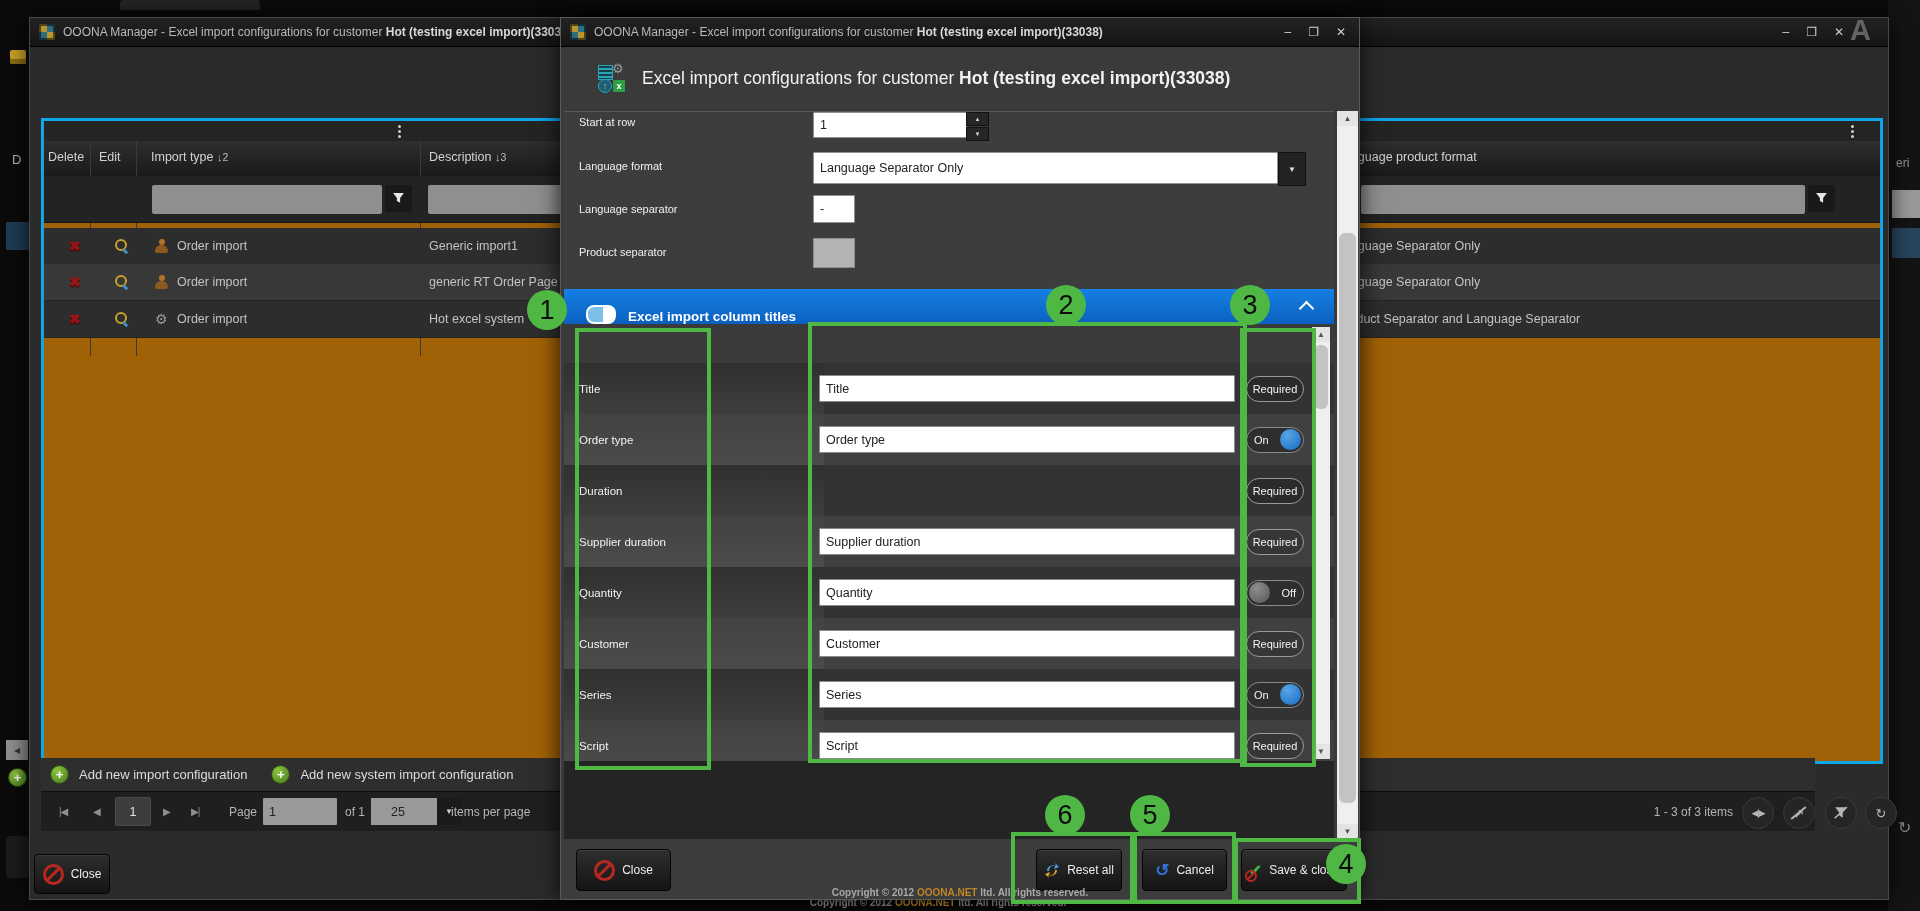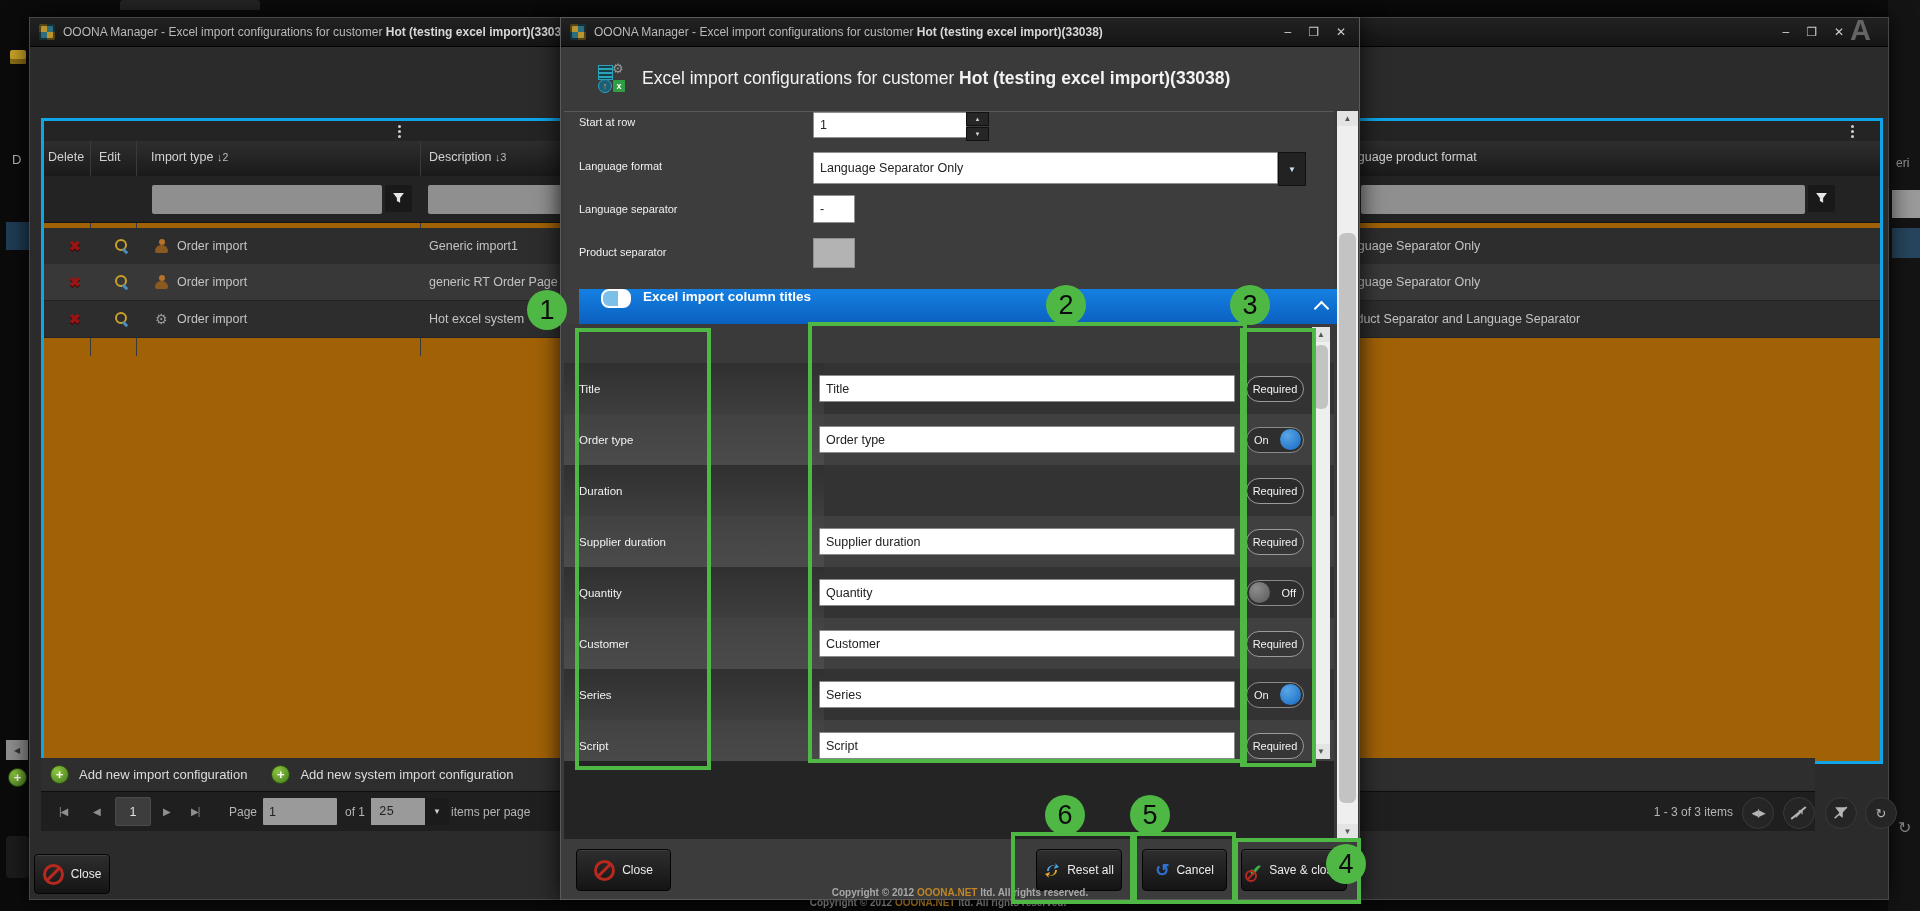--- a/index.html
+++ b/index.html
@@ -47,21 +47,21 @@
   
   .addrow{position:absolute;left:11px;right:73px;top:740px;height:32px;background:#2e2e2e;display:flex;align-items:center;gap:10px;padding-left:9px;font-size:13px;color:#dcdcdc;}
   .plus{width:17px;height:17px;border-radius:50%;background:radial-gradient(circle at 35% 30%,#8cc63f,#44791d);
         border:1px solid #2e4d12;color:#fff;font-size:13px;font-weight:bold;display:flex;align-items:center;justify-content:center;line-height:1;}
   .pgbar{position:absolute;left:11px;right:73px;top:773px;height:39px;background:#1f1f1f;border-top:1px solid #0e0e0e;font-size:12px;color:#b5b5b5;}
   .pgbar .pgi{position:absolute;top:0;height:39px;display:flex;align-items:center;}
   .pga{color:#8f8f8f;font-size:10px;letter-spacing:-1px;}
   .pgtile{width:34px;height:27px;background:#3d3d3d;border:1px solid #4a4a4a;border-radius:2px;color:#e0e0e0;
           display:flex;align-items:center;justify-content:center;font-size:12.5px;}
   .pginput{width:62px;height:27px;background:#9a9a9a;border:none;color:#222;padding:0 6px;font-size:12.5px;border-radius:1px;}
-  .pgsel{width:46px;height:27px;background:#9a9a9a;color:#222;display:flex;align-items:center;padding-left:8px;font-size:12.5px;font-family:Liberation Mono, monospace;}
+  .pgsel{width:46px;height:27px;background:#9a9a9a;color:#222;display:flex;align-items:center;padding-left:20px;font-size:12.5px;}
   .pgselbtn{width:24px;height:27px;background:#1b1b1b;display:flex;align-items:center;justify-content:center;color:#cfcfcf;font-size:8px;}
   .roundbtn{position:absolute;top:5px;width:30px;height:30px;border-radius:50%;background:#252525;border:1px solid #3a3a3a;
             display:flex;align-items:center;justify-content:center;color:#b5b5b5;font-size:13px;}
   .slashed{position:relative;}
   .slashed::after{content:"";position:absolute;left:5px;top:14px;width:19px;height:2px;background:#b5b5b5;transform:rotate(-40deg);}
   
   .btn{position:absolute;background:linear-gradient(#2e2e2e,#141414);border:1px solid #050505;border-radius:4px;
        color:#ececec;font-size:12px;display:flex;align-items:center;justify-content:center;gap:7px;
        box-shadow:inset 0 1px 0 rgba(255,255,255,.08);}
   .noicon{width:15px;height:15px;border:3px solid #b7281e;border-radius:50%;position:relative;flex:0 0 15px;}
@@ -83,22 +83,22 @@
   .xlicon .uparrow{position:absolute;left:0;top:14px;width:12px;height:12px;border-radius:50%;background:#1c5f7a;border:1px solid #2ba3b8;
                    color:#e8b92e;font-size:9px;display:flex;align-items:center;justify-content:center;font-weight:bold;}
   .xlicon .xbox{position:absolute;left:15px;top:15px;width:12px;height:12px;background:#2f9e44;color:#fff;font-size:9px;
                 display:flex;align-items:center;justify-content:center;font-weight:bold;border-radius:1px;}
   .mcontent{position:absolute;left:3px;top:93px;width:770px;height:728px;background:#3d3d3d;border-top:1px solid #585858;}
   .flabel{position:absolute;left:18px;font-size:11px;color:#f0f0f0;white-space:nowrap;}
   .winput{position:absolute;background:#fff;border:1px solid #909090;color:#222;font-size:12.5px;padding:0 6px;border-radius:1px;}
   .spinner{position:absolute;width:23px;display:flex;flex-direction:column;gap:1px;}
   .spinner div{height:12px;background:#262626;color:#d5d5d5;font-size:6px;display:flex;align-items:center;justify-content:center;border:1px solid #111;}
   .combobtn{position:absolute;background:#222;border:1px solid #111;color:#cfe0f0;font-size:8px;display:flex;align-items:center;justify-content:center;}
-  .bluebar{position:absolute;left:18px;top:271px;width:770px;height:35px;background:linear-gradient(#1480e2,#0b60c0);
-           display:flex;align-items:flex-start;color:#fff;}
+  .bluebar{position:absolute;left:3px;top:271px;width:770px;height:35px;background:linear-gradient(#1480e2,#0b60c0);
+           display:flex;align-items:flex-end;color:#fff;}
   .bluebar .sw{width:26px;height:15px;border:2px solid #fff;border-radius:8px;margin-left:22px;
                background:linear-gradient(90deg,#7cc0ea 0 58%,#ffffff 58%);}
   .bluebar .bt{font-weight:bold;font-size:13.5px;margin-left:12px;}
   .chev{position:absolute;right:22px;top:14px;width:9px;height:9px;border-left:2px solid #fff;border-top:2px solid #fff;transform:rotate(45deg);}
   
   #xgrid{position:absolute;left:3px;top:306px;width:770px;height:437px;background:#3a3a3a;overflow:hidden;}
   .ghead{position:absolute;left:0;top:0;right:0;height:39px;background:linear-gradient(#3e3e3e,#1e1e1e);
          border-bottom:1px solid #151515;color:#f0f0f0;font-size:12px;}
   .ghead span{position:absolute;top:11px;}
   .grow{position:absolute;left:0;width:770px;height:51px;background:#333333;border-bottom:1px solid #2a2a2a;}

